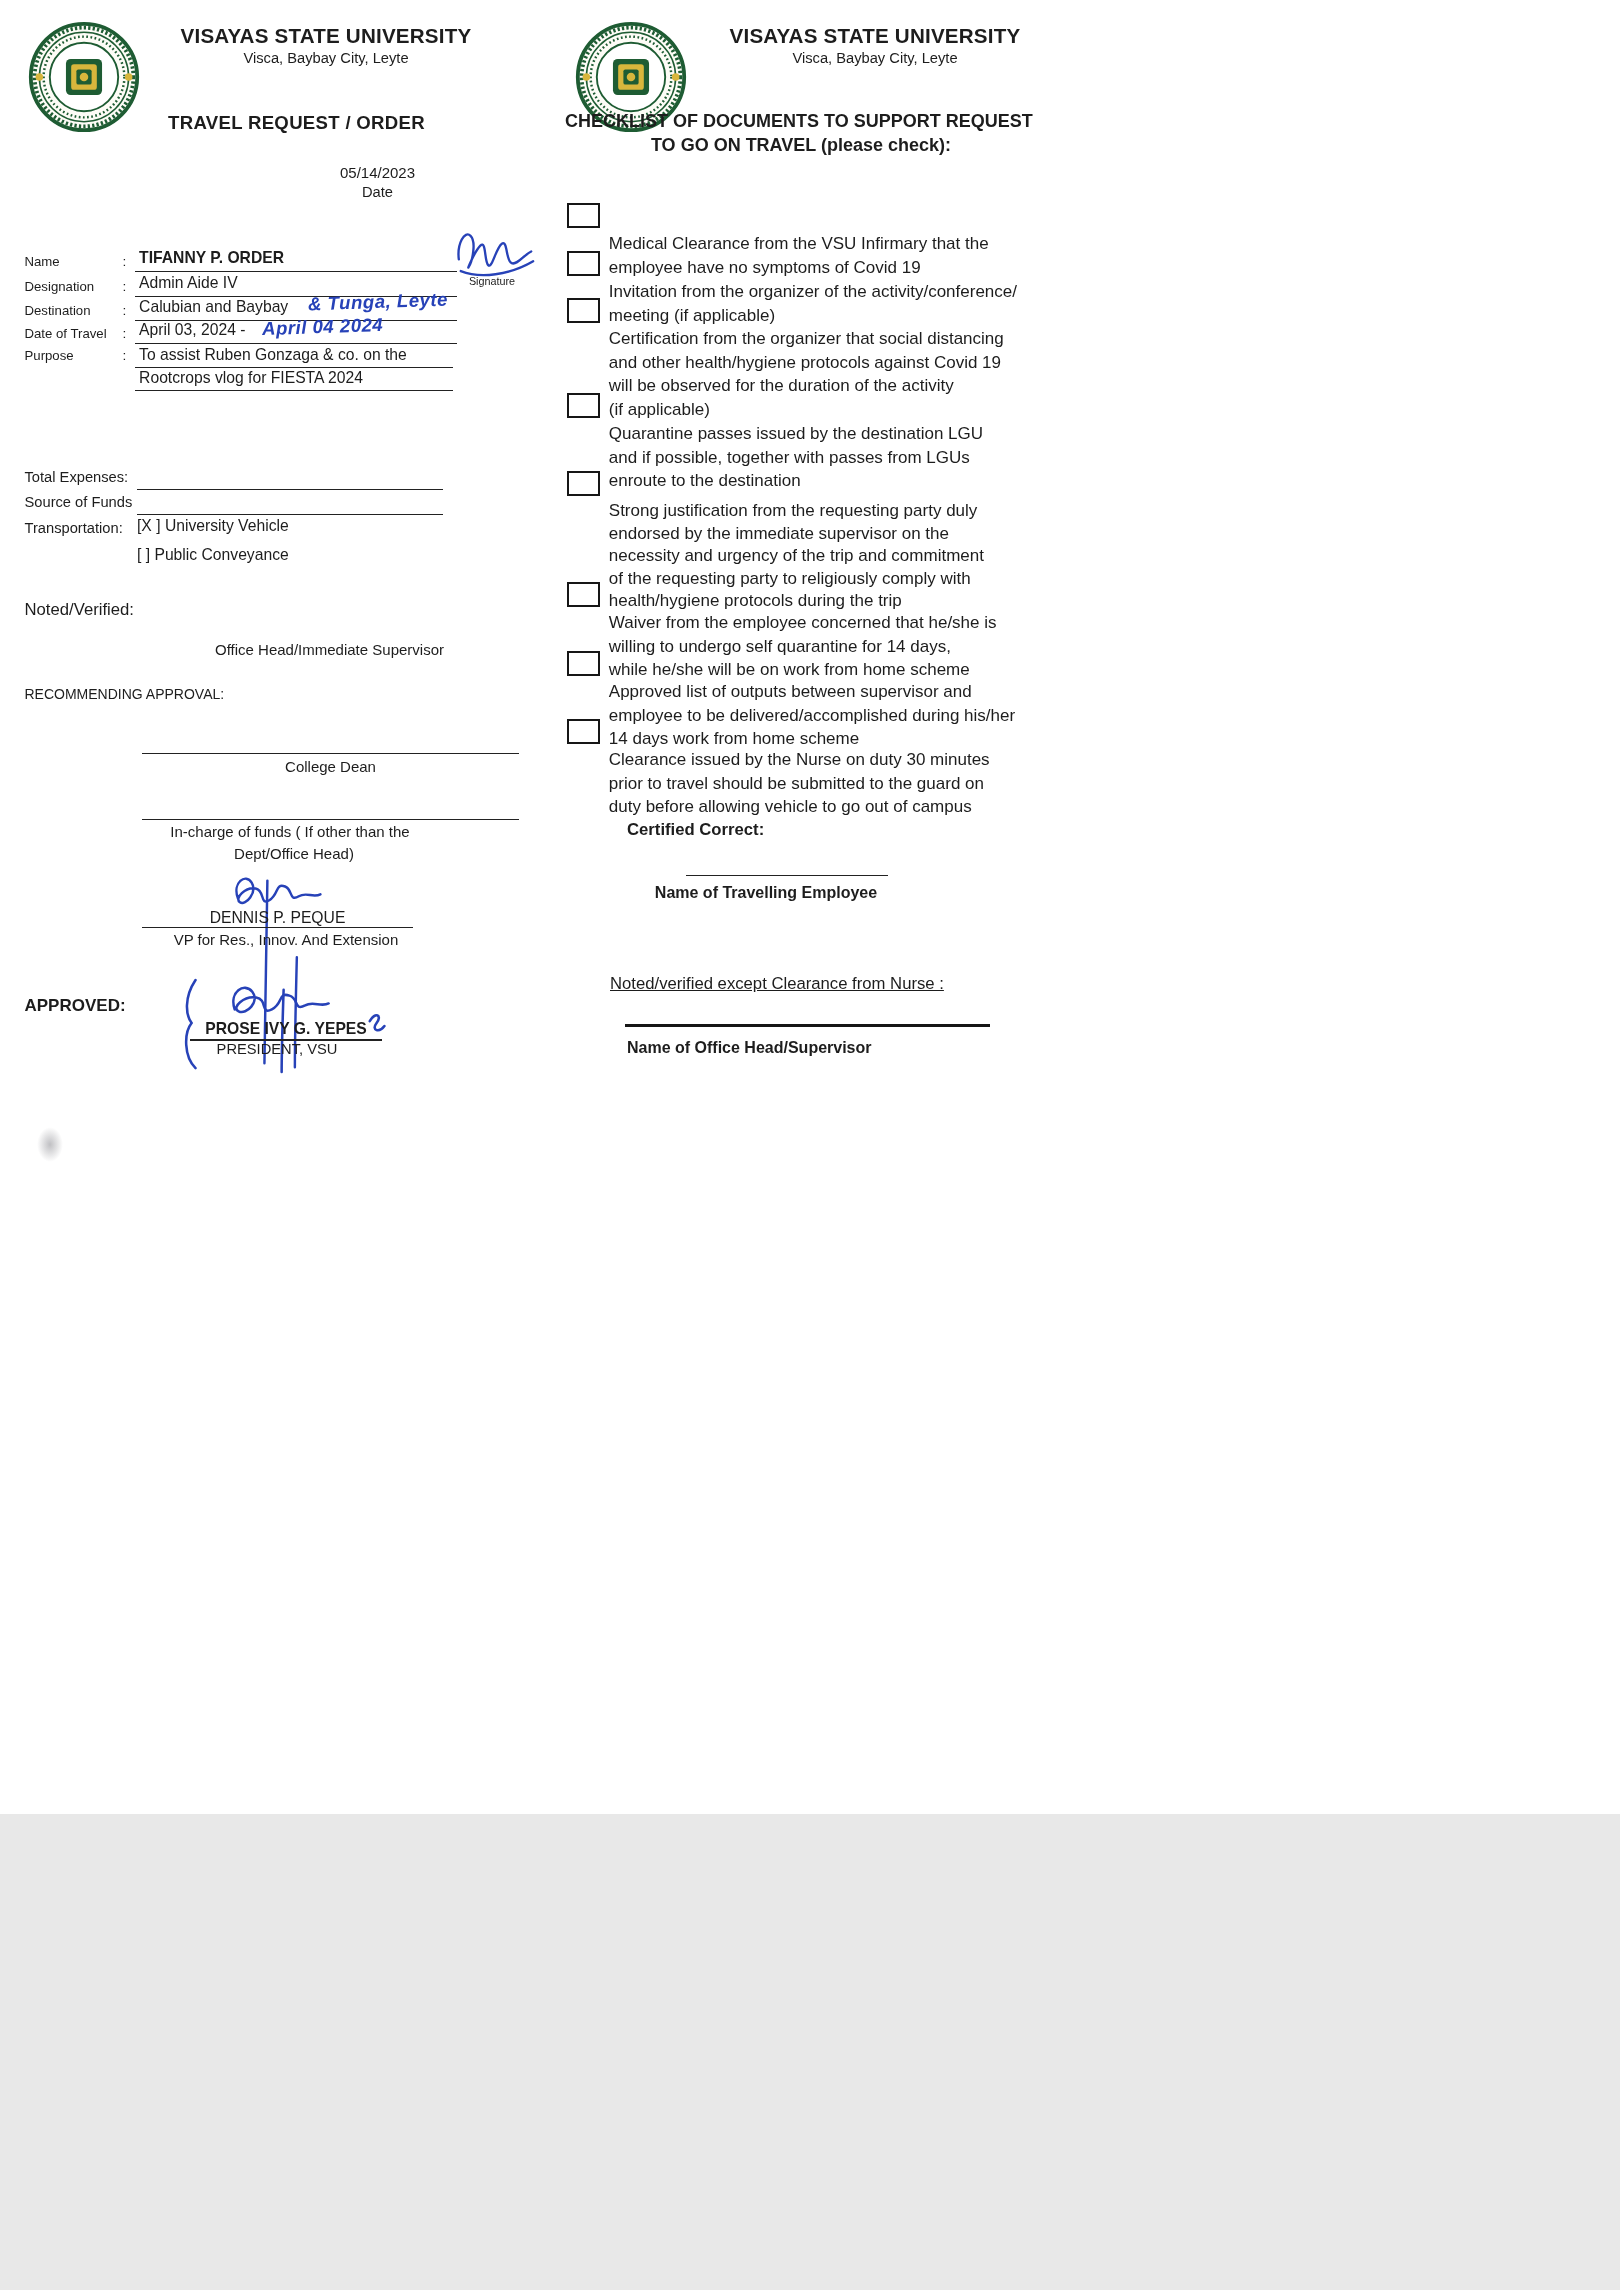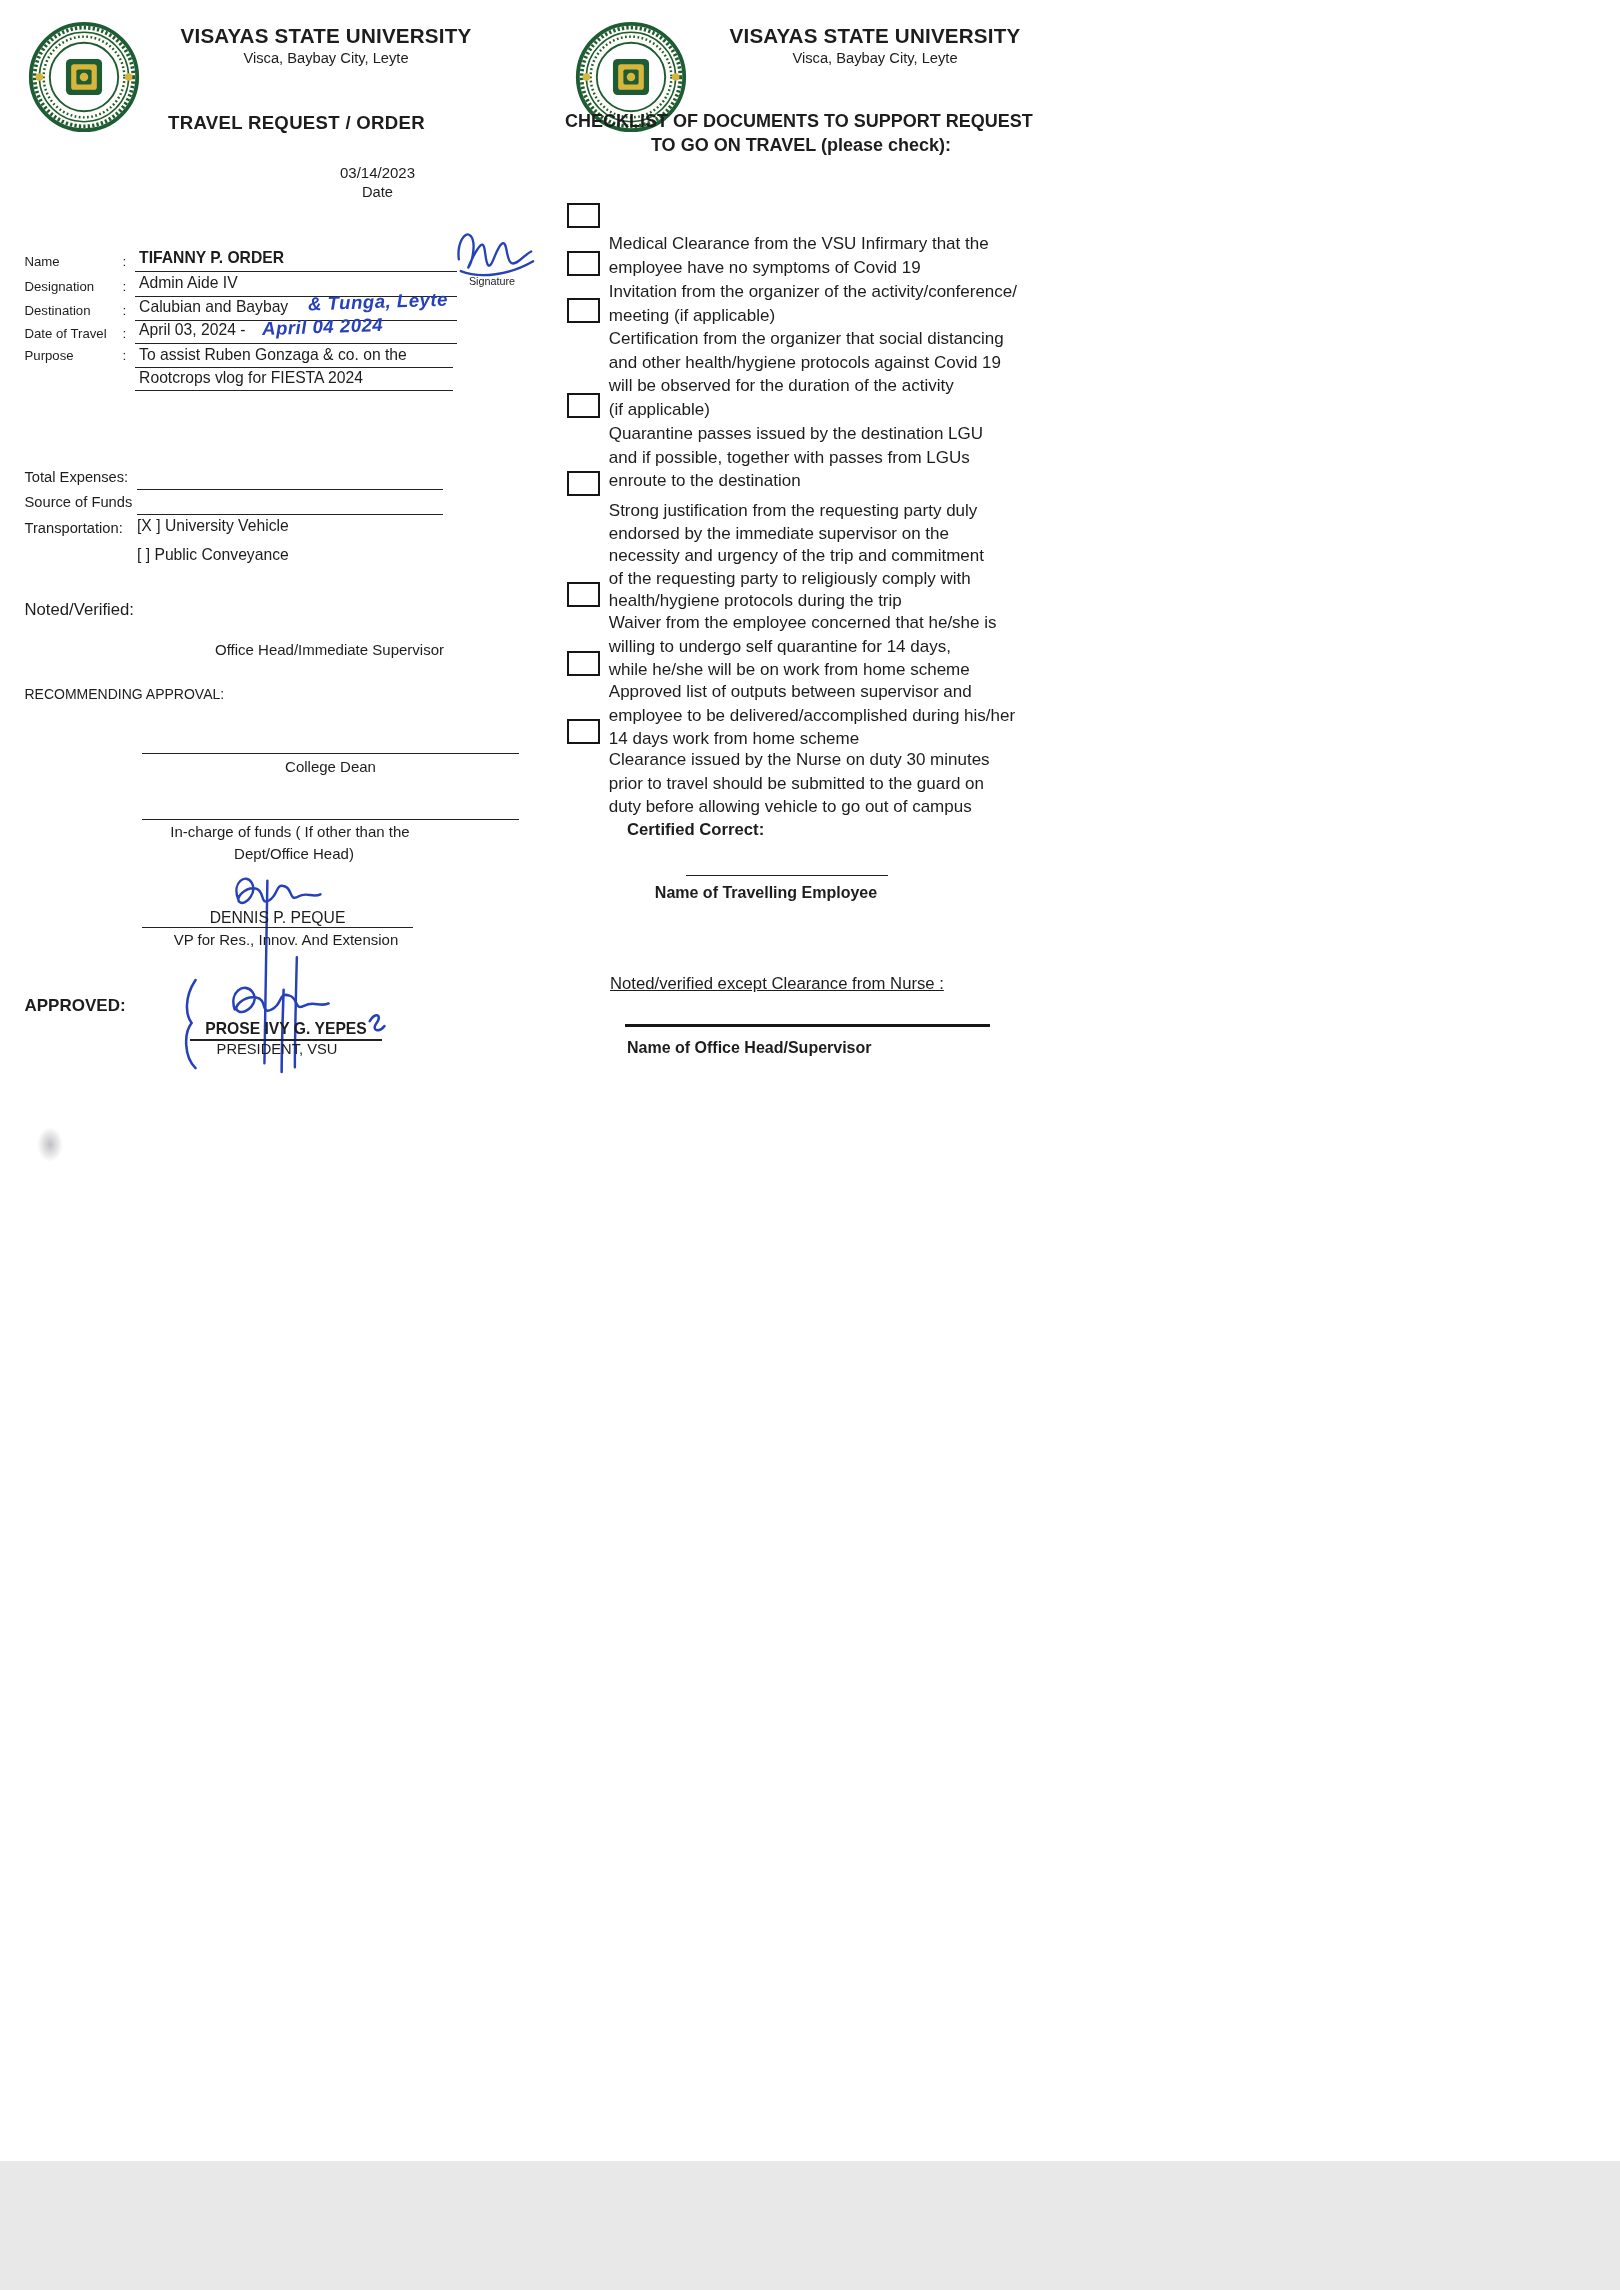--- a/index.html
+++ b/index.html
@@ -1,17 +1,17 @@
 <!DOCTYPE html>
 <html><head>
 <meta charset="utf-8">
 <style>
   html,body{margin:0;padding:0;background:#e8e8e8;}
   .page{
-    position:relative; width:1620px; height:2161px; background:#ffffff;
+    position:relative; width:1620px; height:1814px; background:#ffffff;
     font-family:"Liberation Sans", sans-serif; color:#1d1d1d; overflow:hidden;
   }
   .abs{position:absolute;}
   .center{text-align:center;}
   .bold{font-weight:bold;}
   .uni-name{font-weight:bold;font-size:20.6px;letter-spacing:0.2px;}
   .uni-addr{font-size:14.7px;}
   .form-title{font-weight:bold;font-size:18.6px;letter-spacing:0.3px;}
   .chk-title{font-weight:bold;font-size:18px;}
   .frow{position:absolute;left:24.5px;display:flex;align-items:flex-end;}
@@ -56,21 +56,21 @@
         <circle cx="60" cy="60" r="4.5" fill="#d8b63c"></circle>
         <circle cx="13" cy="60" r="4" fill="#d8b63c"></circle>
         <circle cx="107" cy="60" r="4" fill="#d8b63c"></circle>
       </svg>
     </div>
 
     <div class="abs center uni-name" style="left:169px;top:23.5px;width:314px;">VISAYAS STATE UNIVERSITY</div>
     <div class="abs center uni-addr" style="left:169px;top:50px;width:314px;">Visca, Baybay City, Leyte</div>
     <div class="abs center form-title" style="left:157px;top:112px;width:279px;">TRAVEL REQUEST / ORDER</div>
 
-    <div class="abs center" style="left:314px;top:164px;width:127px;font-size:15px;">03/14/2023</div>
+    <div class="abs center" style="left:314px;top:164px;width:127px;font-size:15px;">05/14/2023</div>
     <div class="abs center" style="left:314px;top:184px;width:127px;font-size:14.7px;">Date</div>
 
     <div class="frow" style="top:249px;">
       <span class="flabel">Name</span>
       <span class="fcolon">:</span>
       <span class="fline bold">TIFANNY P. ORDER</span>
     </div>
 
     <div class="frow" style="top:274px;">
       <span class="flabel">Designation</span>

